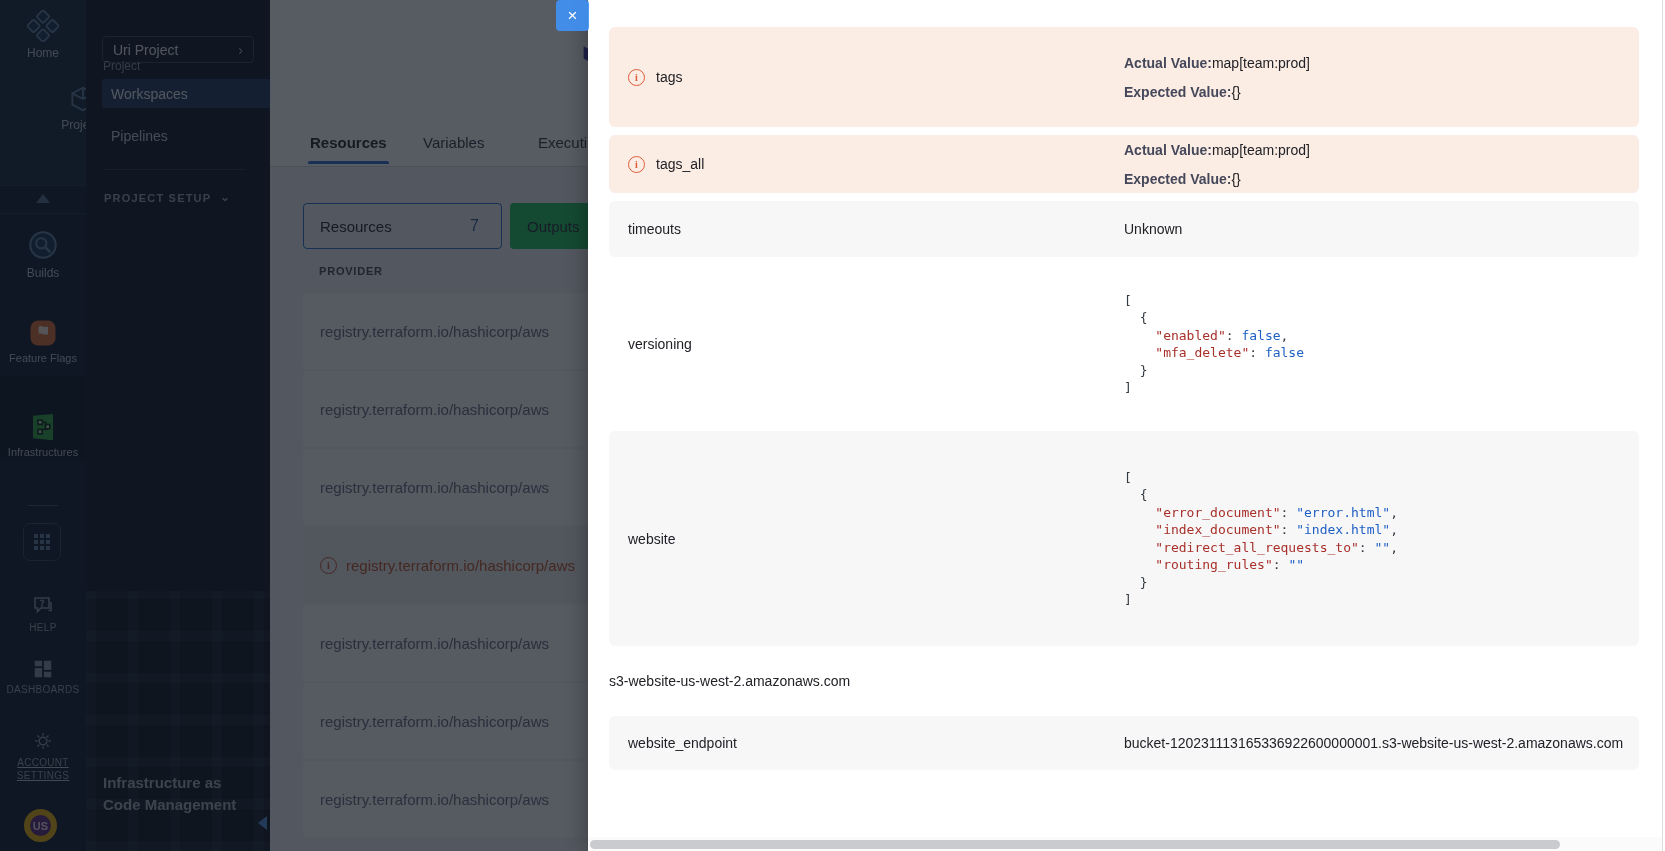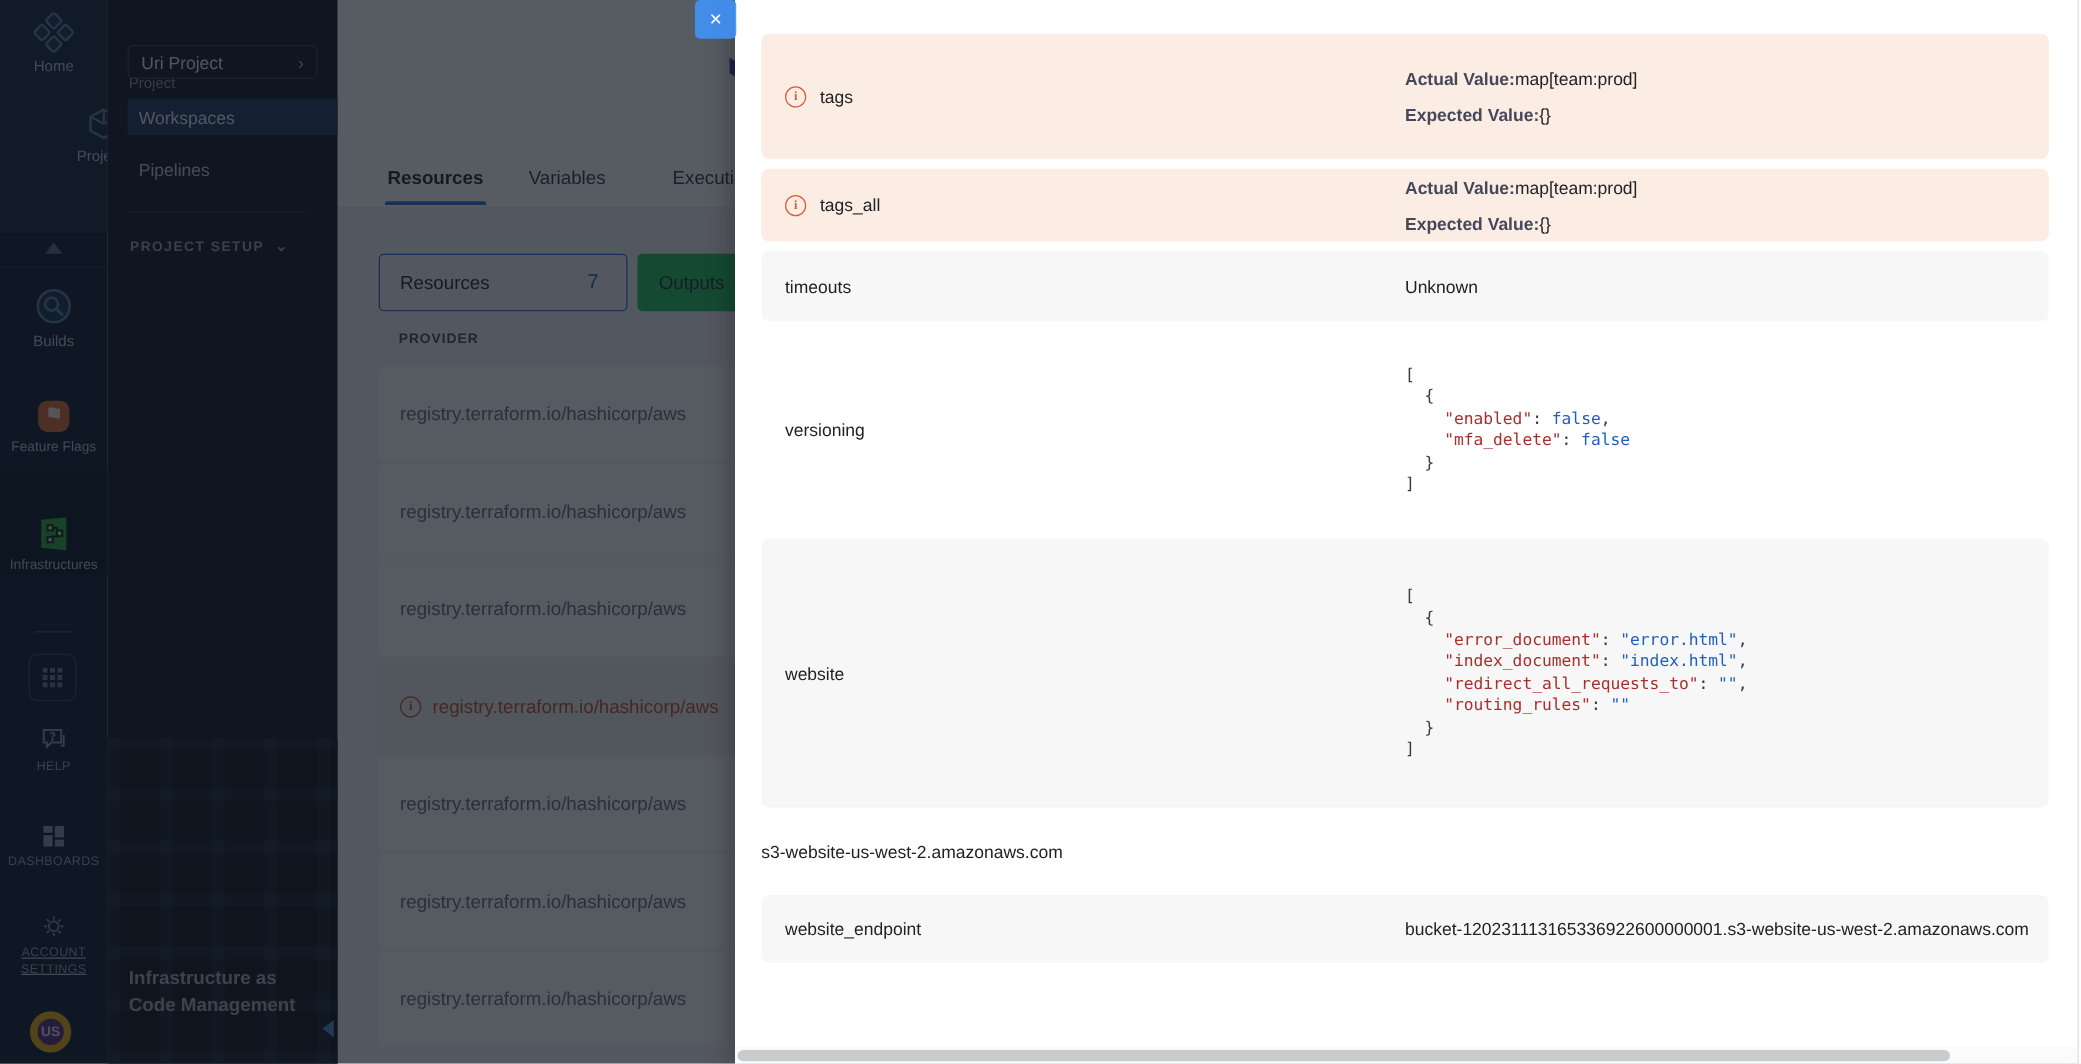--- a/index.html
+++ b/index.html
@@ -190,21 +190,21 @@
             <rect x="12" y="0" width="4" height="4"></rect>
           <rect x="0" y="6" width="4" height="4"></rect>
             <rect x="6" y="6" width="4" height="4"></rect>
             <rect x="12" y="6" width="4" height="4"></rect>
           <rect x="0" y="12" width="4" height="4"></rect>
             <rect x="6" y="12" width="4" height="4"></rect>
             <rect x="12" y="12" width="4" height="4"></rect>
           </svg>
       </div>
 
-      <div class="rail-item" style="top:580px;">
+      <div class="rail-item" style="top:594px;">
         <svg class="icn" width="24" height="24" viewBox="0 0 24 24" fill="none" stroke="#8A96A4" stroke-width="1.6">
           <path d="M4 4h14v10h-8l-3.5 3.5V14H4z"></path>
           <path d="M9.5 7.2c.4-1 2-1.4 2.8-.5.8.9.1 1.8-.8 2.2-.4.2-.5.5-.5 1" stroke-width="1.4"></path>
           <circle cx="11" cy="11.6" r=".4" fill="#8A96A4"></circle>
           <path d="M20 8v8.5h-2.5"></path>
           </svg>
         <span class="lbl sm">HELP</span>
       </div>
 
       <div class="rail-item" style="top:658px;">

